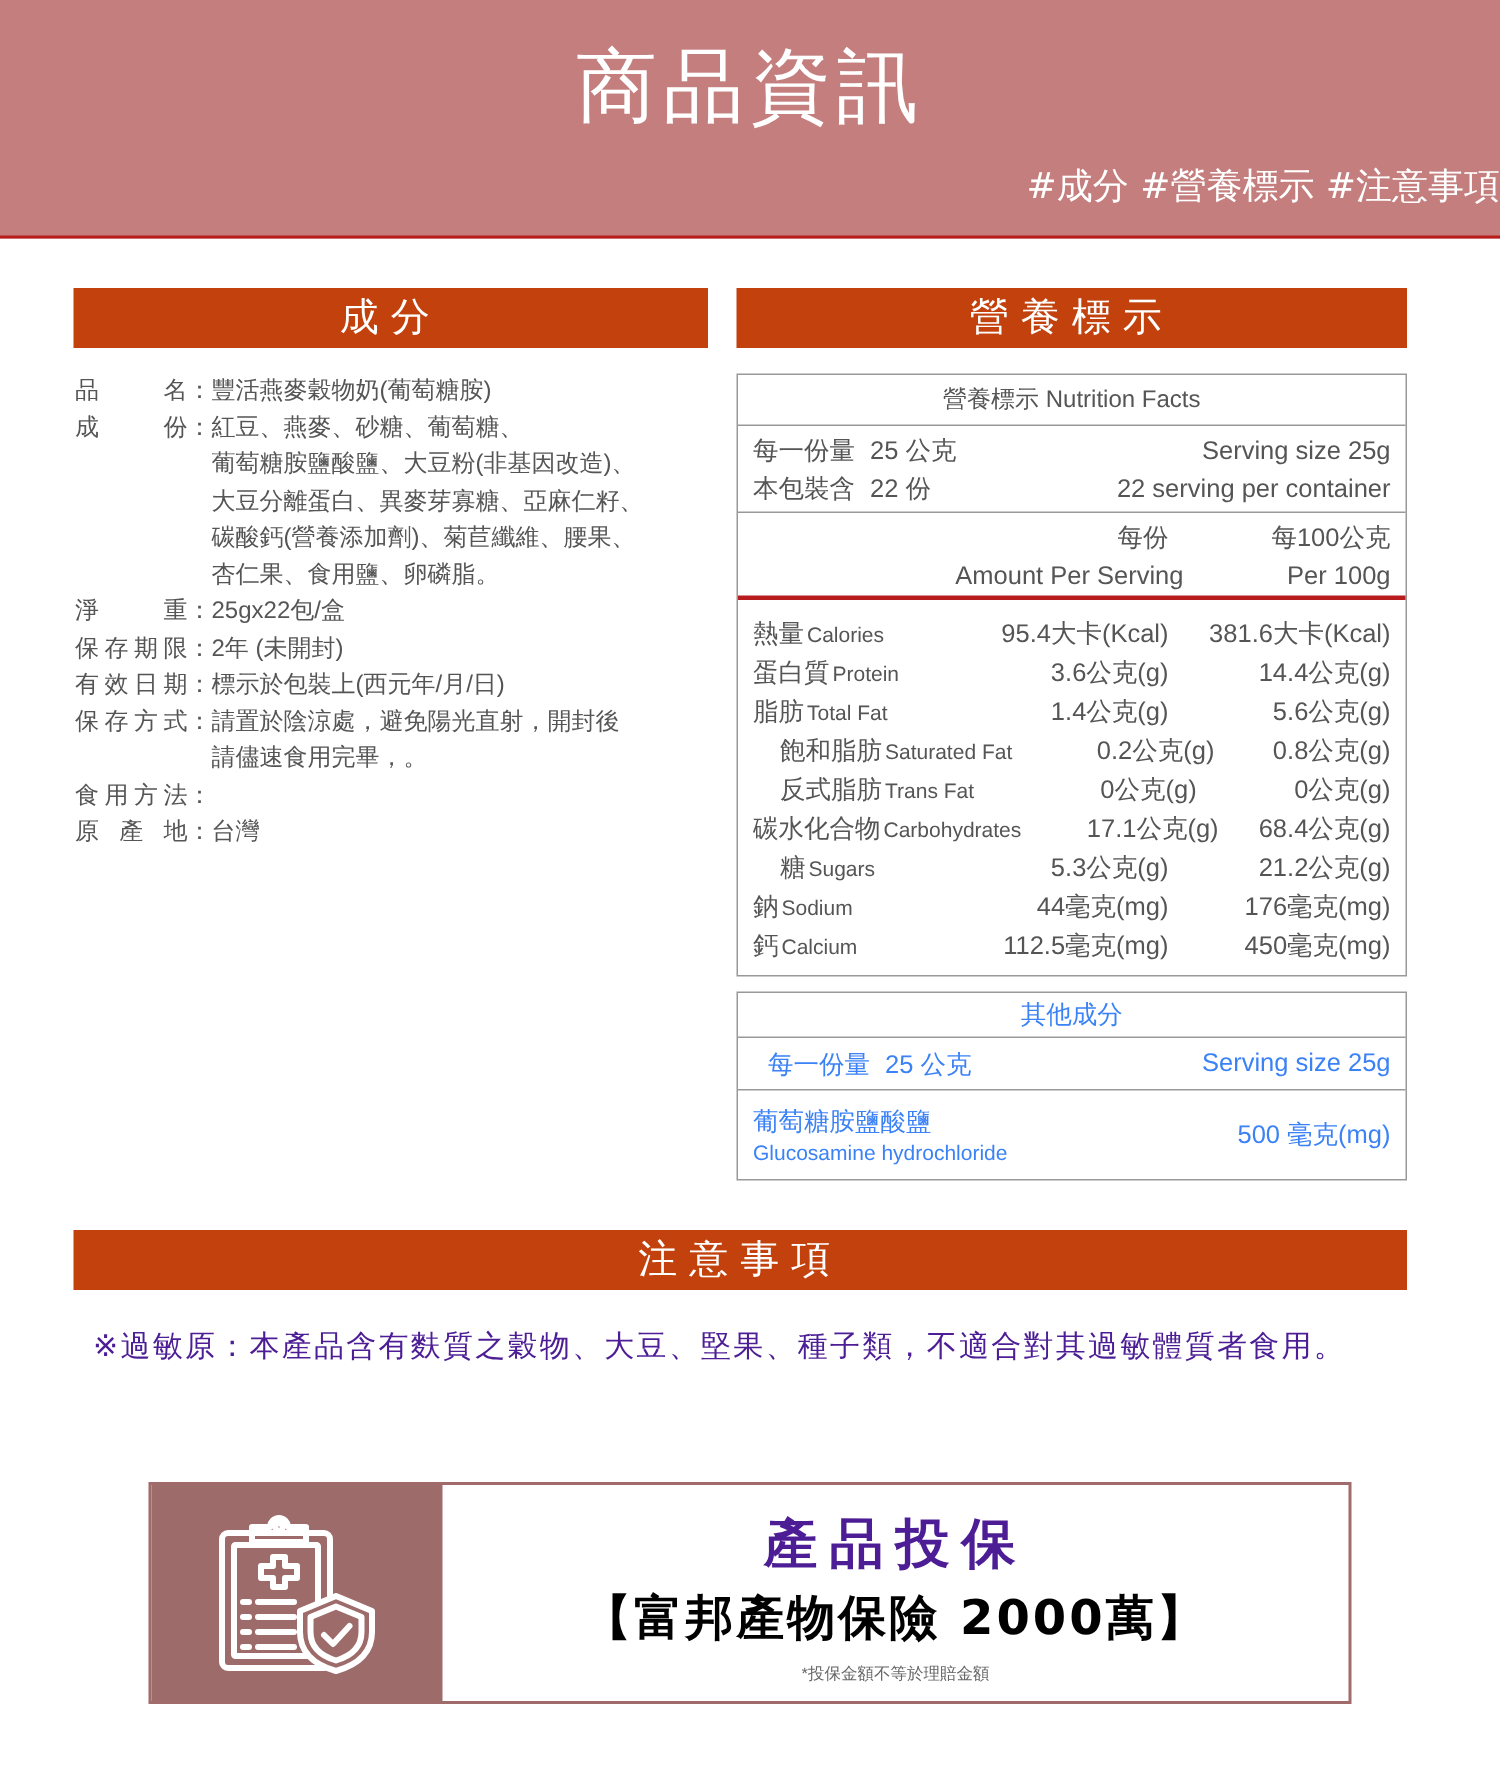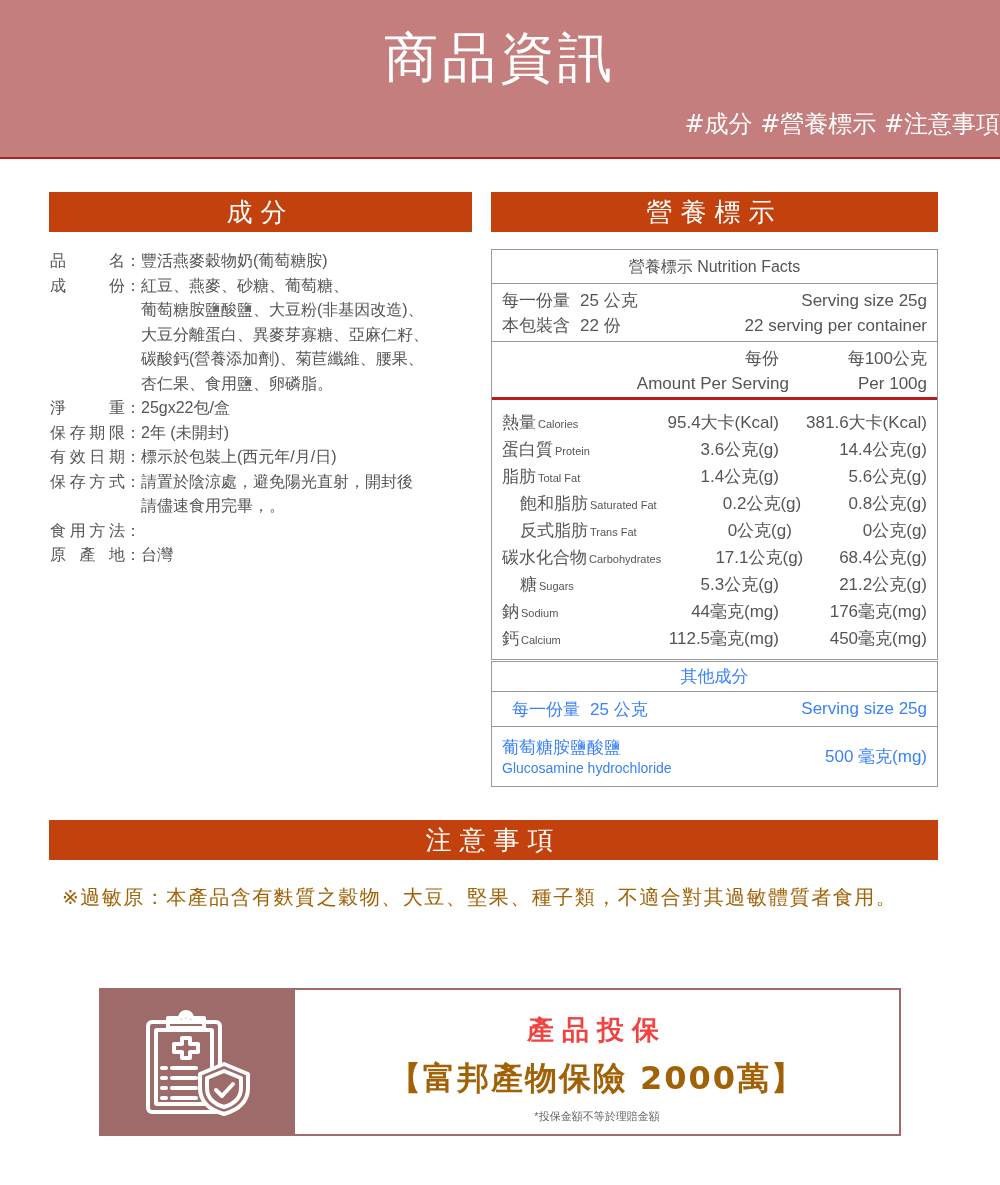--- a/index.html
+++ b/index.html
@@ -25,39 +25,39 @@
   .nf-serv-row { display: flex; justify-content: space-between; line-height: 25px; font-size: 17px; }
   .nf-serv-row .l span { margin-left: 10px; }
   .nf-hdr { height: 58px; padding: 4px 10px 0 10px; border-bottom: 3px solid #b91c1c; }
   .nf-hdr-row { display: flex; justify-content: flex-end; line-height: 25px; font-size: 17px; }
   .c1 { width: 190px; text-align: right; }
   .c2 { width: 138px; text-align: right; }
   .nf-body { padding: 10px 10px 6px 10px; }
   .nf-row { display: flex; line-height: 25px; font-size: 17px; }
   .nf-name { flex: 1; white-space: nowrap; }
   .nf-name.indent { padding-left: 18px; }
-  .nf-name small { font-size: 11px; margin-left: 2px; margin-top: 16px; }
+  .nf-name small { font-size: 14px; margin-left: 2px; margin-top: 16px; }
   .nf-row .c1 { width: 170px; }
   .nf-row .c2 { width: 148px; }
 
   .other { position: absolute; left: 491px; top: 661px; width: 447px; border: 1px solid #999; font-size: 17px; color: #3b82f6; }
   .other-title { height: 30px; line-height: 30px; text-align: center; border-bottom: 1px solid #999; }
   .other-serv { height: 35px; padding: 0 10px; display: flex; justify-content: space-between; align-items: center; border-bottom: 1px solid #999; }
   .other-serv .l span { margin-left: 10px; }
   .other-item { height: 59px; padding: 0 10px; display: flex; justify-content: space-between; align-items: center; }
   .other-item .zh { line-height: 22px; }
   .other-item .en { font-size: 14px; line-height: 18px; }
 
-  .caution { position: absolute; left: 62px; top: 883px; font-size: 20px; color: #a16207; letter-spacing: 1.5px; line-height: 28px; font-family: "DejaVu Sans", sans-serif; }
+  .caution { position: absolute; left: 62px; top: 883px; font-size: 20px; color: #4c1d95; letter-spacing: 1.5px; line-height: 28px; font-family: "DejaVu Sans", sans-serif; }
 
   .ins { position: absolute; left: 99px; top: 988px; width: 802px; height: 148px; border: 2px solid #a26b6b; }
   .ins-left { position: absolute; left: 0; top: 0; width: 194px; height: 144px; background: #9e6b6b; display: flex; align-items: center; justify-content: center; }
   .ins-right { position: absolute; left: 194px; top: 0; right: 0; height: 144px; text-align: center; }
-  .ins-title { position: absolute; left: 0; right: 0; top: 18px; font-size: 27px; line-height: 44px; color: #ef4444; letter-spacing: 8px; font-weight: bold; font-family: "DejaVu Sans", sans-serif; }
-  .ins-amount { position: absolute; left: 0; right: 0; top: 68px; font-size: 32px; line-height: 40px; color: #a16207; letter-spacing: 2px; font-weight: bold; font-family: "DejaVu Sans", sans-serif; }
+  .ins-title { position: absolute; left: 0; right: 0; top: 18px; font-size: 36px; line-height: 44px; color: #4c1d95; letter-spacing: 8px; font-weight: bold; font-family: "DejaVu Sans", sans-serif; }
+  .ins-amount { position: absolute; left: 0; right: 0; top: 68px; font-size: 32px; line-height: 40px; color: #000000; letter-spacing: 2px; font-weight: bold; font-family: "DejaVu Sans", sans-serif; }
   .ins-note { position: absolute; left: 0; right: 0; top: 118px; font-size: 11px; color: #666; line-height: 16px; }
 </style>
 </head>
 <body>
 
 <div class="hero">
   <div class="hero-title">商品資訊</div>
   <div class="hero-sub">#成分 #營養標示 #注意事項</div>
 </div>
 

